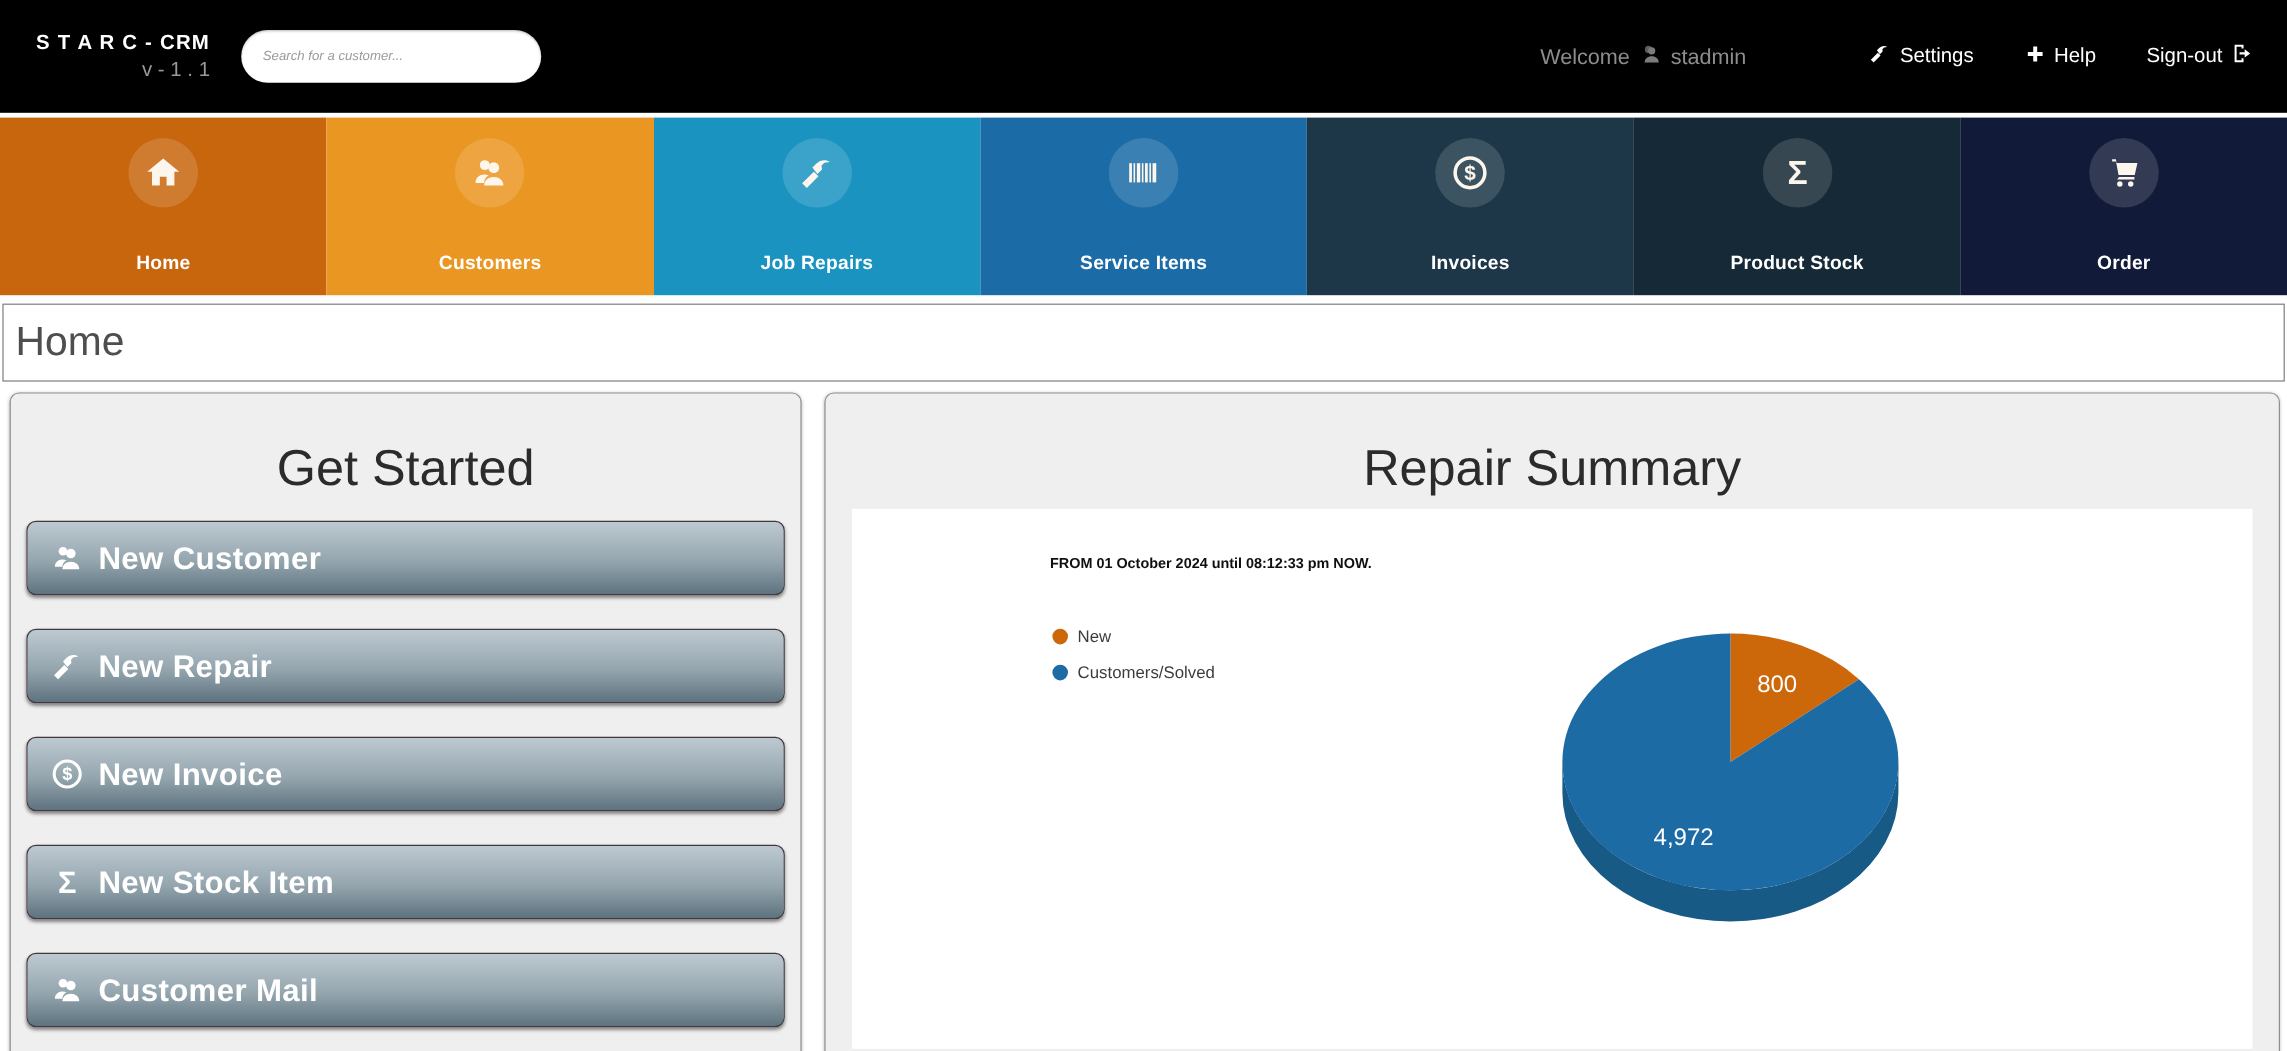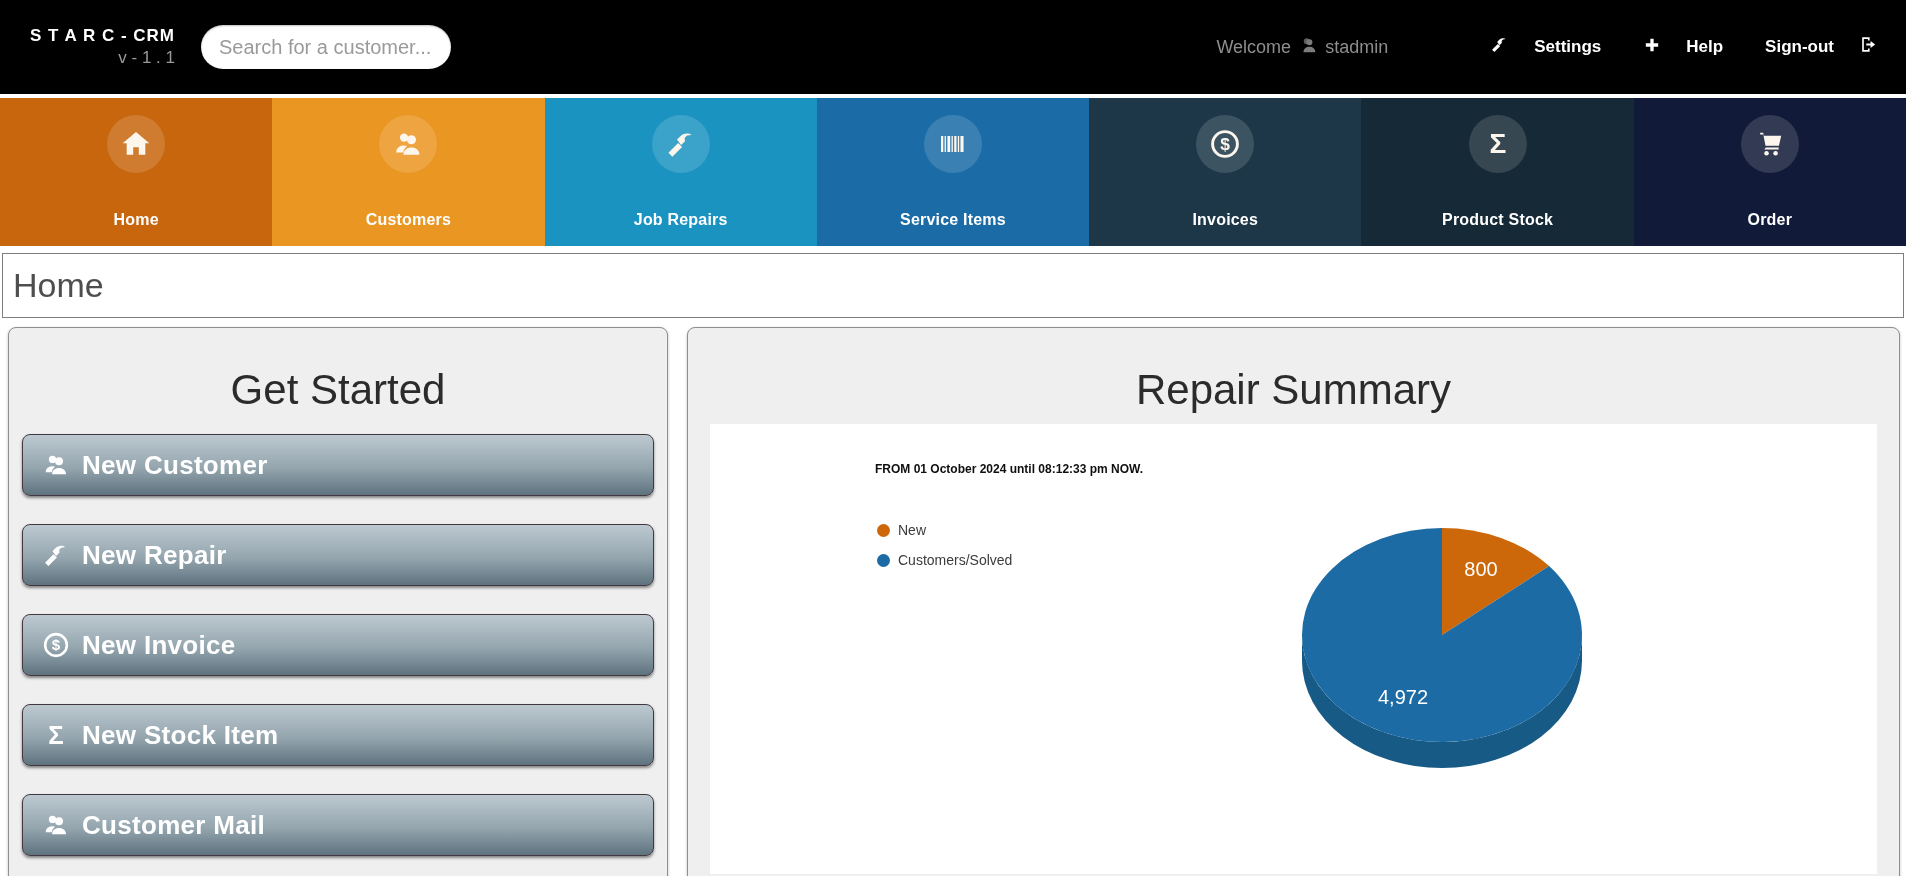--- a/index.html
+++ b/index.html
@@ -5,26 +5,26 @@
   * { box-sizing: border-box; margin: 0; padding: 0; }
   html, body { width: 1906px; height: 876px; overflow: hidden; background: #fff;
     font-family: "Liberation Sans", sans-serif; }
 
   
   .topbar { height: 94px; background: #000; display: flex; align-items: center; padding: 0 28px 0 30px; }
   .brand { color: #fff; margin-right: 26px; }
   .brand-name { font-size: 17px; font-weight: bold; letter-spacing: 1px; white-space: nowrap; }
   .brand-ver { font-size: 17px; color: #9a9a9a; text-align: right; margin-top: 2px; }
   .search-input { width: 250px; height: 44px; border-radius: 22px; border: none; outline: none;
-    padding: 0 18px; font-size: 20px; color: #ec4899; background: #fff; box-shadow: inset 0 1px 2px rgba(0,0,0,.25); }
+    padding: 0 18px; font-size: 11px; color: #ec4899; background: #fff; box-shadow: inset 0 1px 2px rgba(0,0,0,.25); font-style: italic; }
   .search-input::placeholder { color: #9a9a9a; }
   .topbar-spacer { flex: 1; }
   .welcome { display: flex; align-items: center; gap: 7px; color: #8d8d8d; font-size: 18px; margin-right: 60px; }
   .welcome svg { fill: #7c7c7c; }
-  .top-link { display: flex; align-items: center; gap: 25px; color: #fff; font-size: 17px; font-weight: bold;
+  .top-link { display: flex; align-items: center; gap: 7px; color: #fff; font-size: 17px; font-weight: normal;
     margin-left: 42px; cursor: pointer; white-space: nowrap; }
   .top-link svg { fill: #fff; }
 
   
   .nav { display: flex; margin-top: 4px; height: 148px; }
   .nav-tile { flex: 1; position: relative; cursor: pointer; }
   .tile-circle { position: absolute; top: 17px; left: 50%; transform: translateX(-50%);
     width: 58px; height: 58px; border-radius: 50%; background: rgba(255,255,255,.14);
     display: flex; align-items: center; justify-content: center; }
   .tile-circle svg { width: 32px; height: 32px; fill: #fdf6ec; }

